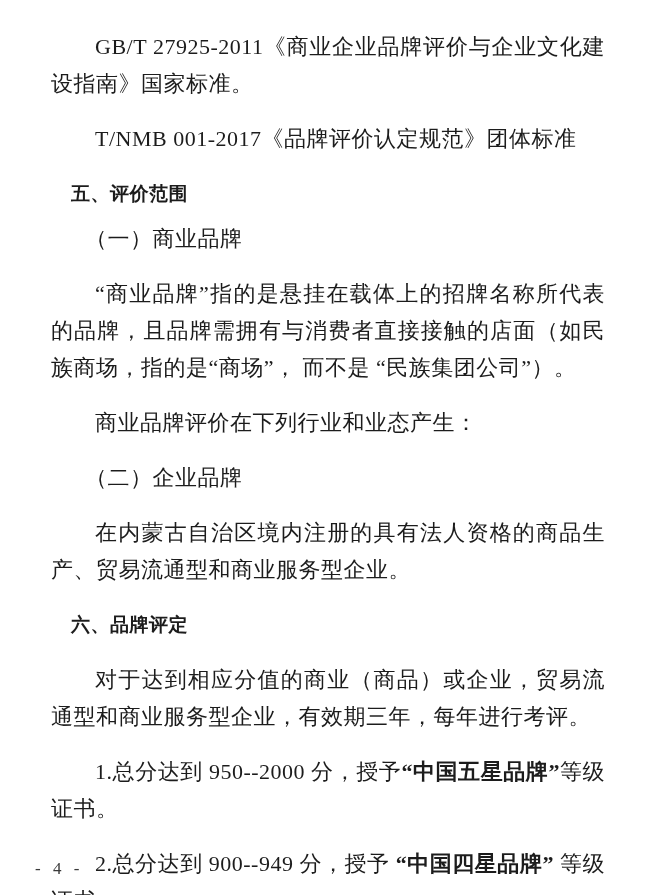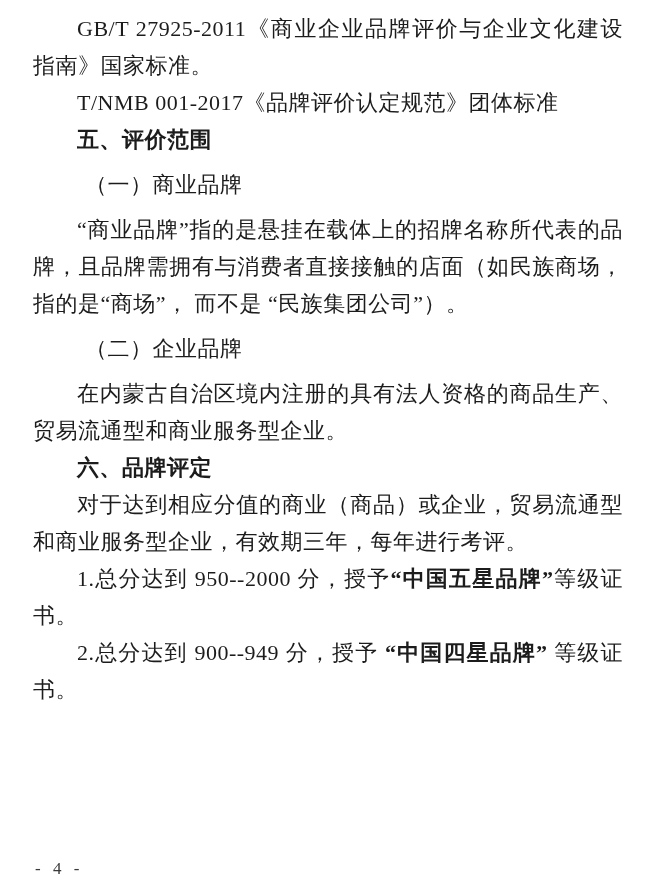--- a/index.html
+++ b/index.html
@@ -15,31 +15,31 @@
     font-family: "Liberation Serif", "DejaVu Serif", serif;
     color: #1c1c1c;
   }
   .page {
     position: absolute;
     top: 10px;
     left: 33px;
     right: 30px;
   }
   .para {
-    margin: 0;
+    margin: 18px;
     font-size: 22px;
     line-height: 37px;
     letter-spacing: 0.5px;
     text-align: justify;
     text-justify: inter-ideograph;
     text-indent: 2em;
   }
   .heading {
     margin: 0;
-    font-size: 22px;
+    font-size: 19px;
     line-height: 37px;
     letter-spacing: 0.5px;
     text-indent: 2em;
     font-weight: 700;
     font-family: "Liberation Sans", "DejaVu Sans", sans-serif;
   }
   .subheading {
     margin: 8px;
     font-size: 22px;
     line-height: 37px;
@@ -67,20 +67,21 @@
   <p class="para">GB/T 27925-2011《商业企业品牌评价与企业文化建设指南》国家标准。</p>
 
   <p class="para">T/NMB 001-2017《品牌评价认定规范》团体标准</p>
 
   <p class="heading">五、评价范围</p>
 
   <p class="subheading">（一）商业品牌</p>
 
   <p class="para">“商业品牌”指的是悬挂在载体上的招牌名称所代表的品牌，且品牌需拥有与消费者直接接触的店面（如民族商场，指的是“商场”， 而不是 “民族集团公司”）。</p>
 
+  <p class="para">商业品牌评价在下列行业和业态产生：</p>
 
 
   <p class="subheading">（二）企业品牌</p>
 
   <p class="para">在内蒙古自治区境内注册的具有法人资格的商品生产、贸易流通型和商业服务型企业。</p>
 
   <p class="heading">六、品牌评定</p>
 
 
   <p class="para">对于达到相应分值的商业（商品）或企业，贸易流通型和商业服务型企业，有效期三年，每年进行考评。</p>

